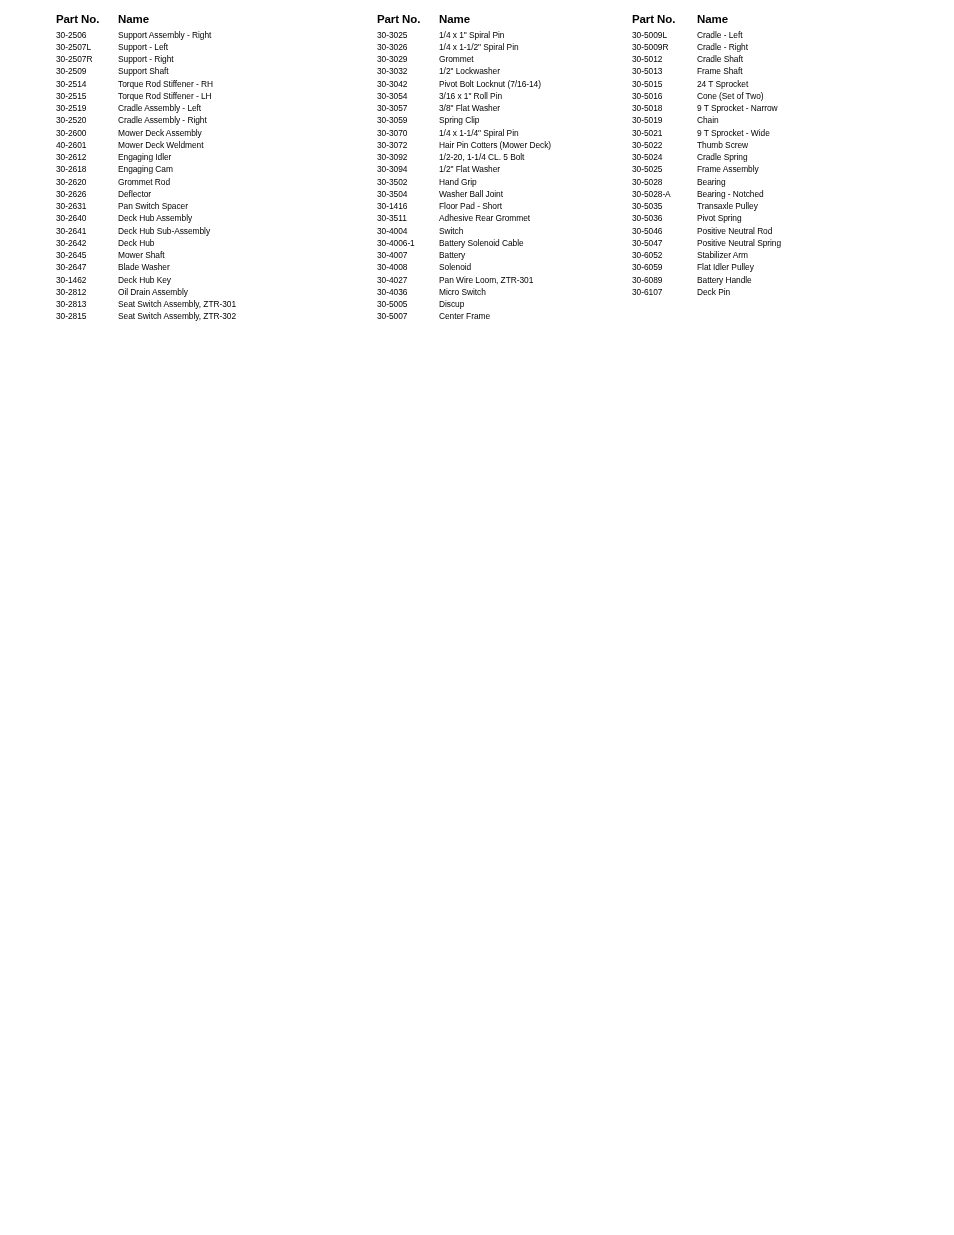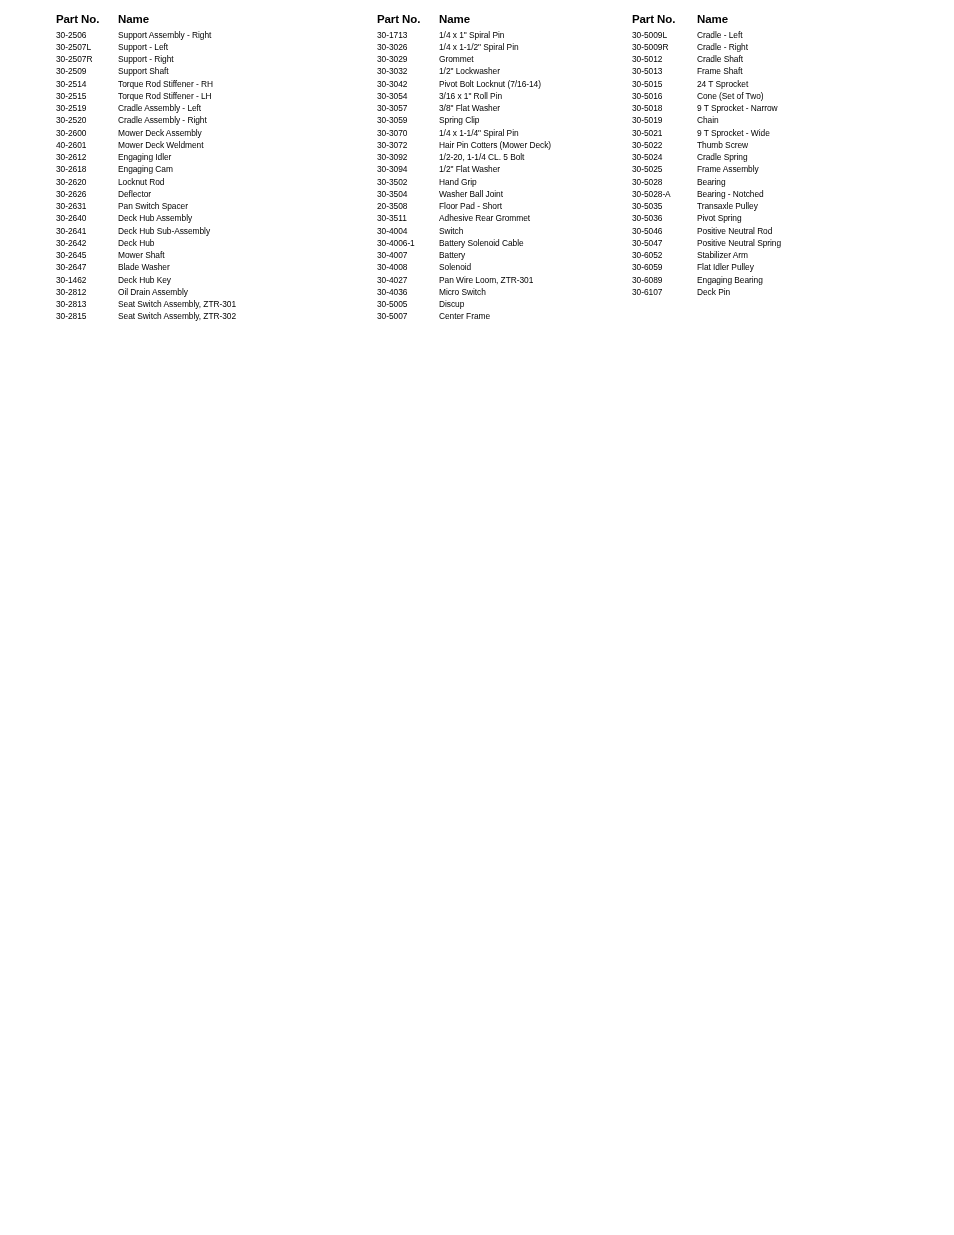--- a/index.html
+++ b/index.html
@@ -123,21 +123,21 @@
           <tr>
             <td class="c-part">30-2612</td>
             <td class="c-name">Engaging Idler</td>
           </tr>
           <tr>
             <td class="c-part">30-2618</td>
             <td class="c-name">Engaging Cam</td>
           </tr>
           <tr>
             <td class="c-part">30-2620</td>
-            <td class="c-name">Locknut Rod</td>
+            <td class="c-name">Grommet Rod</td>
           </tr>
           <tr>
             <td class="c-part">30-2626</td>
             <td class="c-name">Deflector</td>
           </tr>
           <tr>
             <td class="c-part">30-2631</td>
             <td class="c-name">Pan Switch Spacer</td>
           </tr>
           <tr>
@@ -183,21 +183,21 @@
   <div class="col col-2">
     <table class="parts">
       <thead>
         <tr>
           <th class="c-part">Part No.</th>
           <th class="c-name">Name</th>
         </tr>
       </thead>
       <tbody>
           <tr>
-            <td class="c-part">30-1713</td>
+            <td class="c-part">30-3025</td>
             <td class="c-name">1/4 x 1" Spiral Pin</td>
           </tr>
           <tr>
             <td class="c-part">30-3026</td>
             <td class="c-name">1/4 x 1-1/2" Spiral Pin</td>
           </tr>
           <tr>
             <td class="c-part">30-3029</td>
             <td class="c-name">Grommet</td>
           </tr>
@@ -239,21 +239,21 @@
           </tr>
           <tr>
             <td class="c-part">30-3502</td>
             <td class="c-name">Hand Grip</td>
           </tr>
           <tr>
             <td class="c-part">30-3504</td>
             <td class="c-name">Washer Ball Joint</td>
           </tr>
           <tr>
-            <td class="c-part">20-3508</td>
+            <td class="c-part">30-1416</td>
             <td class="c-name">Floor Pad - Short</td>
           </tr>
           <tr>
             <td class="c-part">30-3511</td>
             <td class="c-name">Adhesive Rear Grommet</td>
           </tr>
           <tr>
             <td class="c-part">30-4004</td>
             <td class="c-name">Switch</td>
           </tr>
@@ -373,21 +373,21 @@
           <tr>
             <td class="c-part">30-6052</td>
             <td class="c-name">Stabilizer Arm</td>
           </tr>
           <tr>
             <td class="c-part">30-6059</td>
             <td class="c-name">Flat Idler Pulley</td>
           </tr>
           <tr>
             <td class="c-part">30-6089</td>
-            <td class="c-name">Engaging Bearing</td>
+            <td class="c-name">Battery Handle</td>
           </tr>
           <tr>
             <td class="c-part">30-6107</td>
             <td class="c-name">Deck Pin</td>
           </tr>
         </tbody>
     </table>
   </div>
 
 </div>

